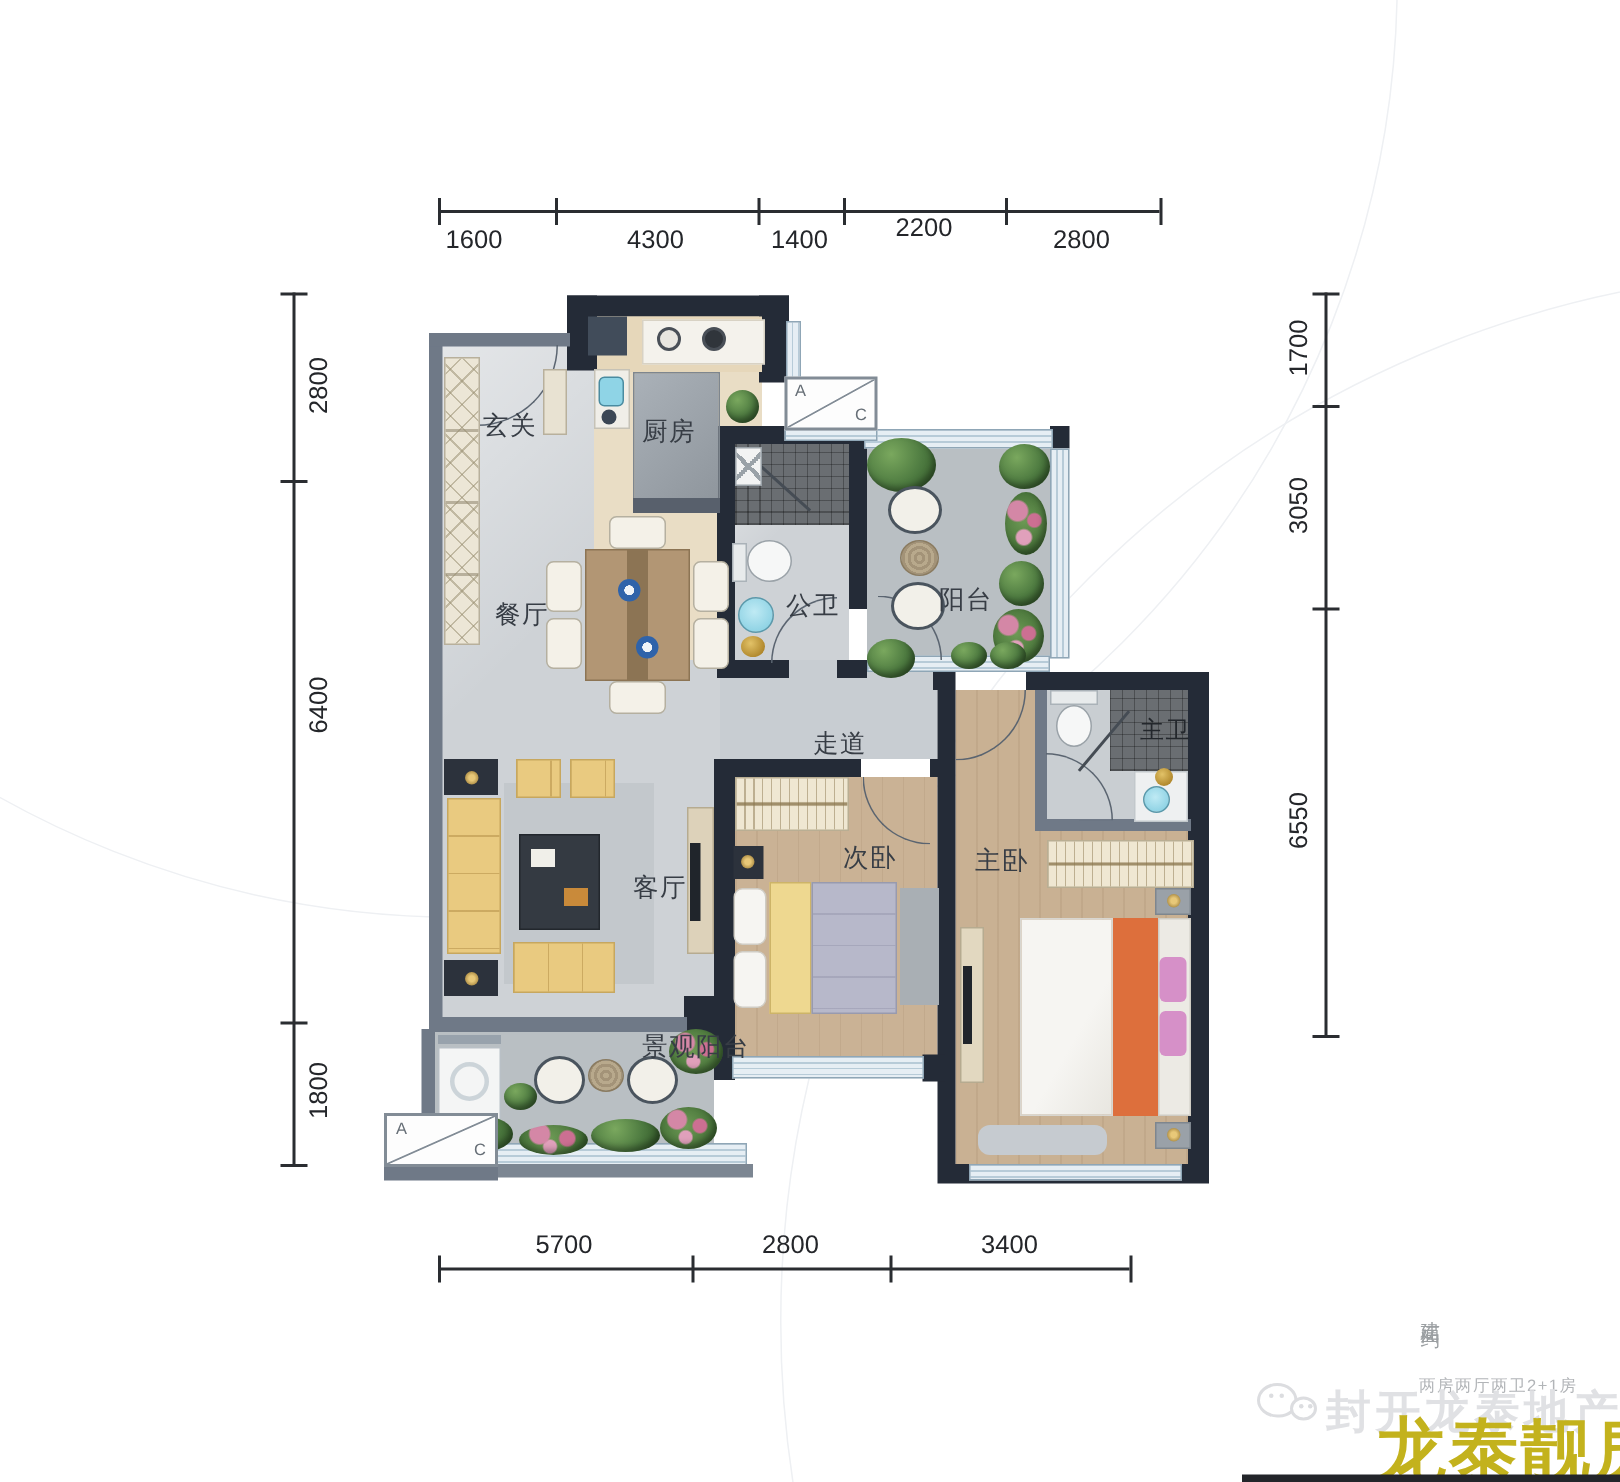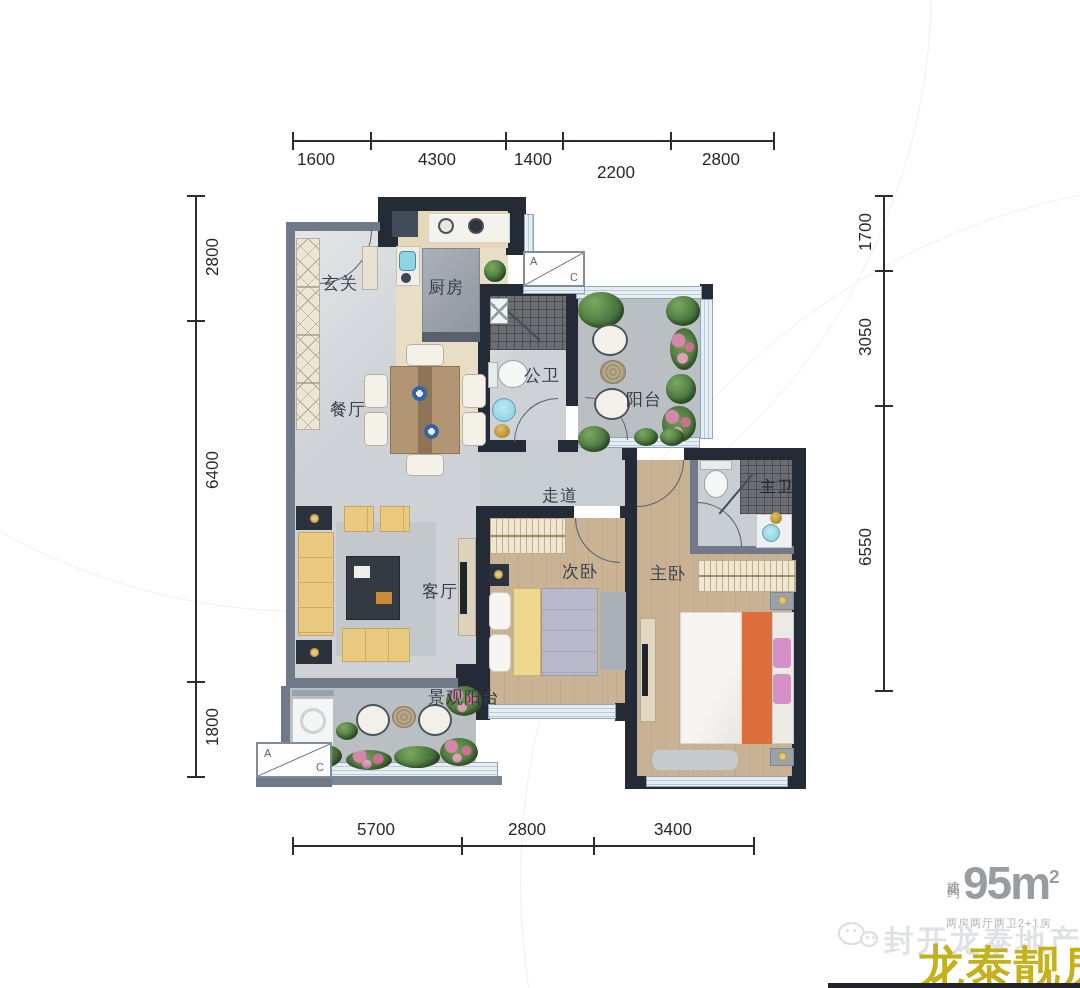--- a/index.html
+++ b/index.html
@@ -68,21 +68,21 @@
   <div class="abs dimline" style="left:292px;top:140px;width:481px;height:2px;"></div>
   <div class="abs tick" style="left:292px;top:132px;width:2px;height:18px;"></div>
   <div class="abs tick" style="left:370px;top:132px;width:2px;height:18px;"></div>
   <div class="abs tick" style="left:505px;top:132px;width:2px;height:18px;"></div>
   <div class="abs tick" style="left:562px;top:132px;width:2px;height:18px;"></div>
   <div class="abs tick" style="left:670px;top:132px;width:2px;height:18px;"></div>
   <div class="abs tick" style="left:773px;top:132px;width:2px;height:18px;"></div>
   <div class="dim" style="left:286px;top:150px;">1600</div>
   <div class="dim" style="left:407px;top:150px;">4300</div>
   <div class="dim" style="left:503px;top:150px;">1400</div>
-  <div class="dim" style="left:586px;top:163px;">2200</div>
+  <div class="dim" style="left:586px;top:142px;">2200</div>
   <div class="dim" style="left:691px;top:150px;">2800</div>
 
   <div class="abs dimline" style="left:292px;top:845px;width:461px;height:2px;"></div>
   <div class="abs tick" style="left:292px;top:837px;width:2px;height:18px;"></div>
   <div class="abs tick" style="left:461px;top:837px;width:2px;height:18px;"></div>
   <div class="abs tick" style="left:593px;top:837px;width:2px;height:18px;"></div>
   <div class="abs tick" style="left:753px;top:837px;width:2px;height:18px;"></div>
   <div class="dim" style="left:346px;top:820px;">5700</div>
   <div class="dim" style="left:497px;top:820px;">2800</div>
   <div class="dim" style="left:643px;top:820px;">3400</div>
@@ -272,31 +272,30 @@
   </div>
   <div class="abs acbox" style="left:256px;top:742px;width:76px;height:36px;">
     <span class="acletter" style="left:6px;top:3px;">A</span>
     <span class="acletter" style="right:6px;bottom:3px;">C</span>
   </div>
   <div class="abs wg" style="left:256px;top:778px;width:76px;height:9px;"></div>
 
   <div class="label" style="left:322px;top:272px;">玄关</div>
   <div class="label" style="left:428px;top:276px;">厨房</div>
   <div class="label" style="left:330px;top:398px;">餐厅</div>
-  <div class="label" style="left:524px;top:364px;">公卫</div>
+  <div class="label" style="left:524px;top:392px;">公卫</div>
   <div class="label" style="left:626px;top:388px;">阳台</div>
   <div class="label" style="left:542px;top:484px;">走道</div>
   <div class="label" style="left:422px;top:580px;">客厅</div>
   <div class="label" style="left:562px;top:560px;">次卧</div>
   <div class="label" style="left:650px;top:562px;">主卧</div>
   <div class="label" style="left:760px;top:477px;font-size:16px;color:#23272c;">主卫</div>
   <div class="label" style="left:428px;top:686px;">景观阳台</div>
 
   <div class="abs" style="left:946px;top:870px;width:16px;height:52px;writing-mode:vertical-rl;text-orientation:upright;font-size:13px;letter-spacing:3px;color:#9b9fa2;">建面约</div>
-  <div class="abs" style="left:963px;top:856px;font-size:46px;font-weight:bold;letter-spacing:-2px;color:#989da1;"><span>95m</span><sup style="font-size:19px;letter-spacing:0;">2</sup></div>
   <div class="abs" style="left:946px;top:916px;font-size:11px;color:#b2b5b8;letter-spacing:1px;">两房两厅两卫2+1房</div>
 
   <div class="abs" style="left:838px;top:920px;width:46px;height:36px;">
     <div class="abs" style="left:0;top:2px;width:27px;height:23px;border:2.5px solid #dcdde0;border-radius:50% 50% 45% 50%;"></div>
     <div class="abs" style="left:22px;top:11px;width:18px;height:16px;border:2.5px solid #dcdde0;border-radius:50%;background:#fff;"></div>
     <div class="abs" style="left:8px;top:9px;width:3px;height:3px;border-radius:50%;background:#dcdde0;"></div>
     <div class="abs" style="left:15px;top:9px;width:3px;height:3px;border-radius:50%;background:#dcdde0;"></div>
     <div class="abs" style="left:28px;top:16px;width:3px;height:3px;border-radius:50%;background:#dcdde0;"></div>
     <div class="abs" style="left:34px;top:16px;width:3px;height:3px;border-radius:50%;background:#dcdde0;"></div>
   </div>

